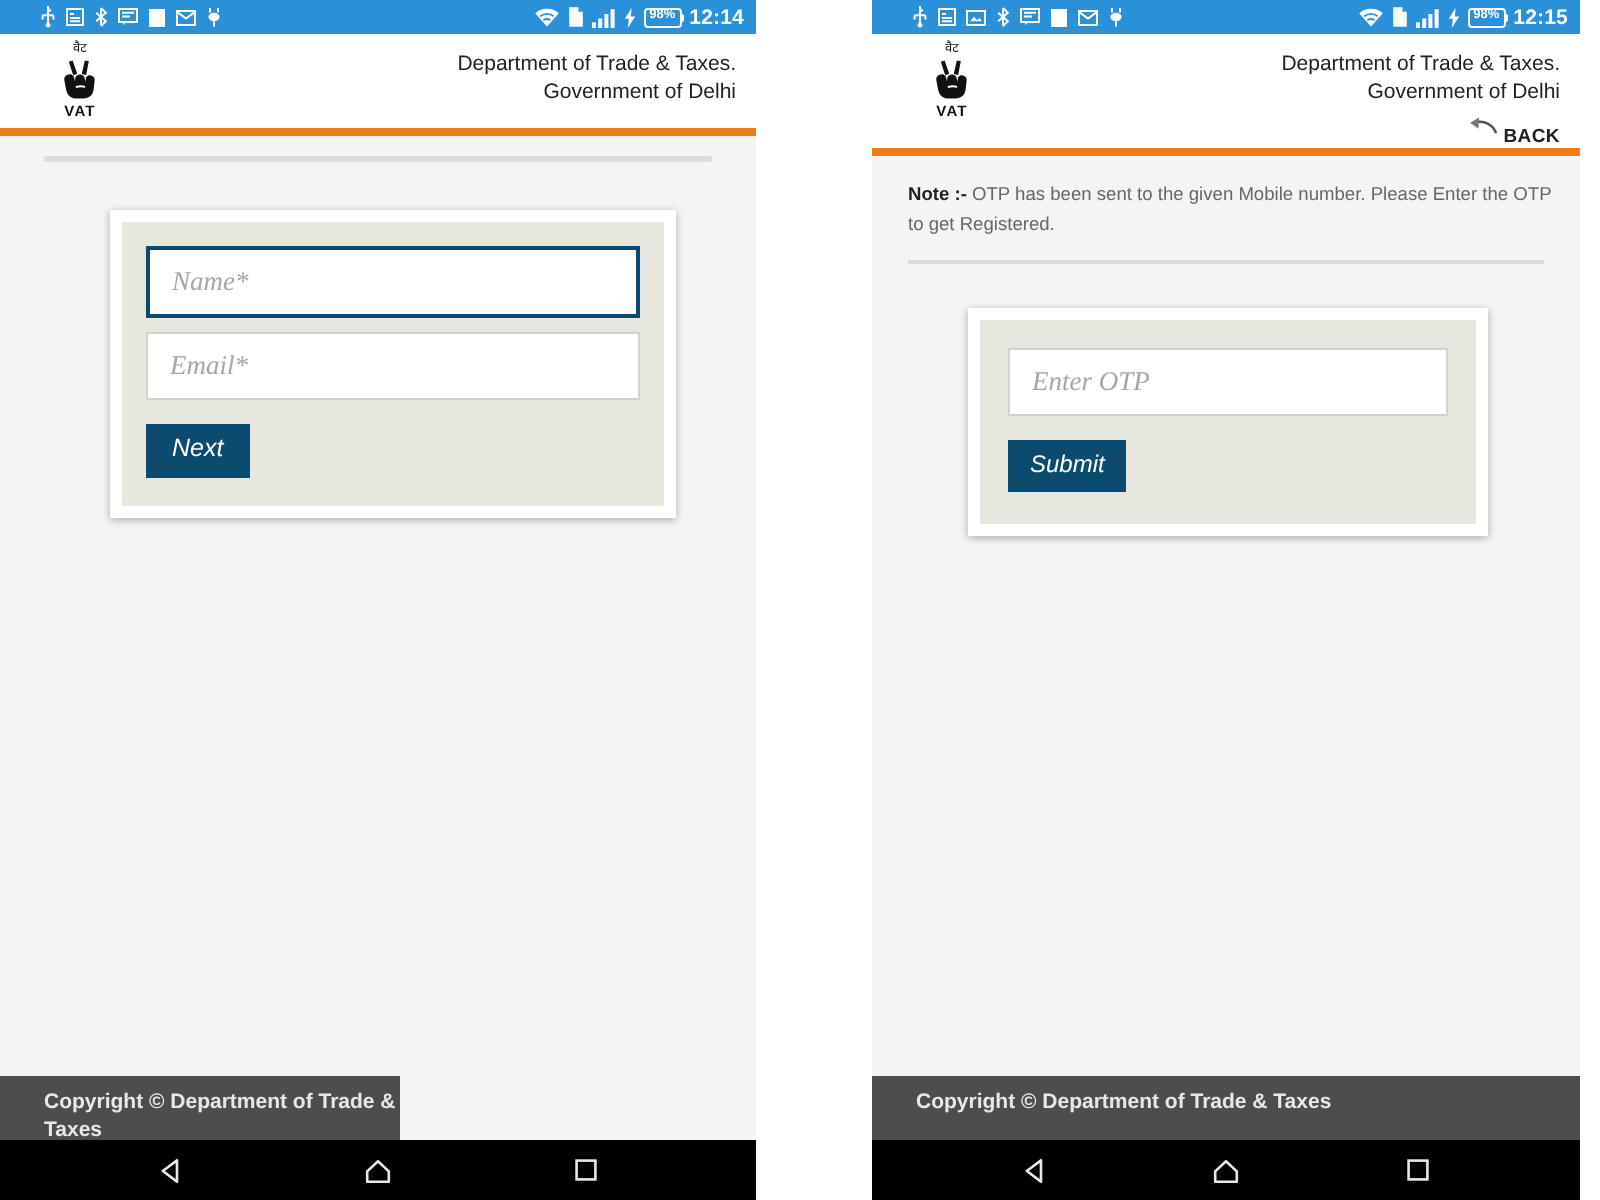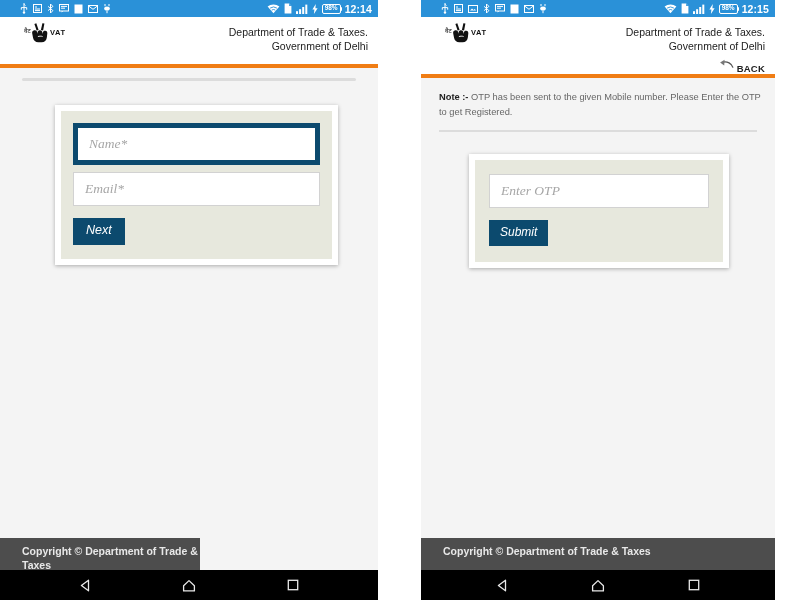--- a/index.html
+++ b/index.html
@@ -15,21 +15,21 @@
     position: absolute;
     top: 0;
     width: 378px;
     height: 600px;
     background: #f4f4f4;
     display: flex;
     flex-direction: column;
     overflow: hidden;
   }
   .phone.left  { left: 0px;  width: 378px; }
-  .phone.right { left: 421px; width: 354px; }
+  .phone.right { left: 436px; width: 354px; }
 
   
   .statusbar {
     height: 17px;
     background: #2a91d8;
     display: flex;
     align-items: center;
     padding: 0 6px;
     flex: none;
   }
@@ -58,21 +58,21 @@
   
   .appheader {
     background: #ffffff;
     padding: 4px 10px 0 10px;
     display: flex;
     justify-content: space-between;
     align-items: flex-start;
     flex: none;
     min-height: 47px;
   }
-  .brand { display:flex; flex-direction:row; align-items:center; width:46px; padding-left:14px;}
+  .brand { display:flex; flex-direction:column; align-items:center; width:46px; padding-left:14px;}
   .brand-hi { font-size: 6.5px; color:#1a1a1a; font-family:"DejaVu Sans", sans-serif; line-height:1.1;}
   .brand-mark { line-height:0; margin: 1px 0 0 0;}
   .brand-vat { font-size: 7.5px; font-weight: bold; color:#111; letter-spacing:0.6px; margin-top:1px;}
   .dept {
     text-align: right;
     padding-top: 4px;
   }
   .dept-l1, .dept-l2 {
     font-size: 10.5px;
     font-weight: normal;
@@ -131,21 +131,21 @@
     font-family: "Liberation Serif", serif;
     font-style: italic;
     font-size: 13.5px;
     color: #a6a6a6;
     padding: 8px 11px;
     display: block;
     outline: none;
   }
   .field::placeholder { color:#a6a6a6; opacity:1; font-style: italic;}
   .field + .field { margin-top: 7px; }
-  .field.focused { border: 5px solid #0c4a6e; }
+  .field.focused { border: 2px solid #0c4a6e; }
   textarea.field {
     height: 62px; resize: none; margin-top: 7px;
     font-family: "Liberation Serif", serif;
     overflow:hidden;
   }
   .ta-wrap { position: relative; }
   .ta-grip {
     position: absolute; right: 2px; bottom: 3px;
     width: 9px; height: 9px; pointer-events:none;
   }

